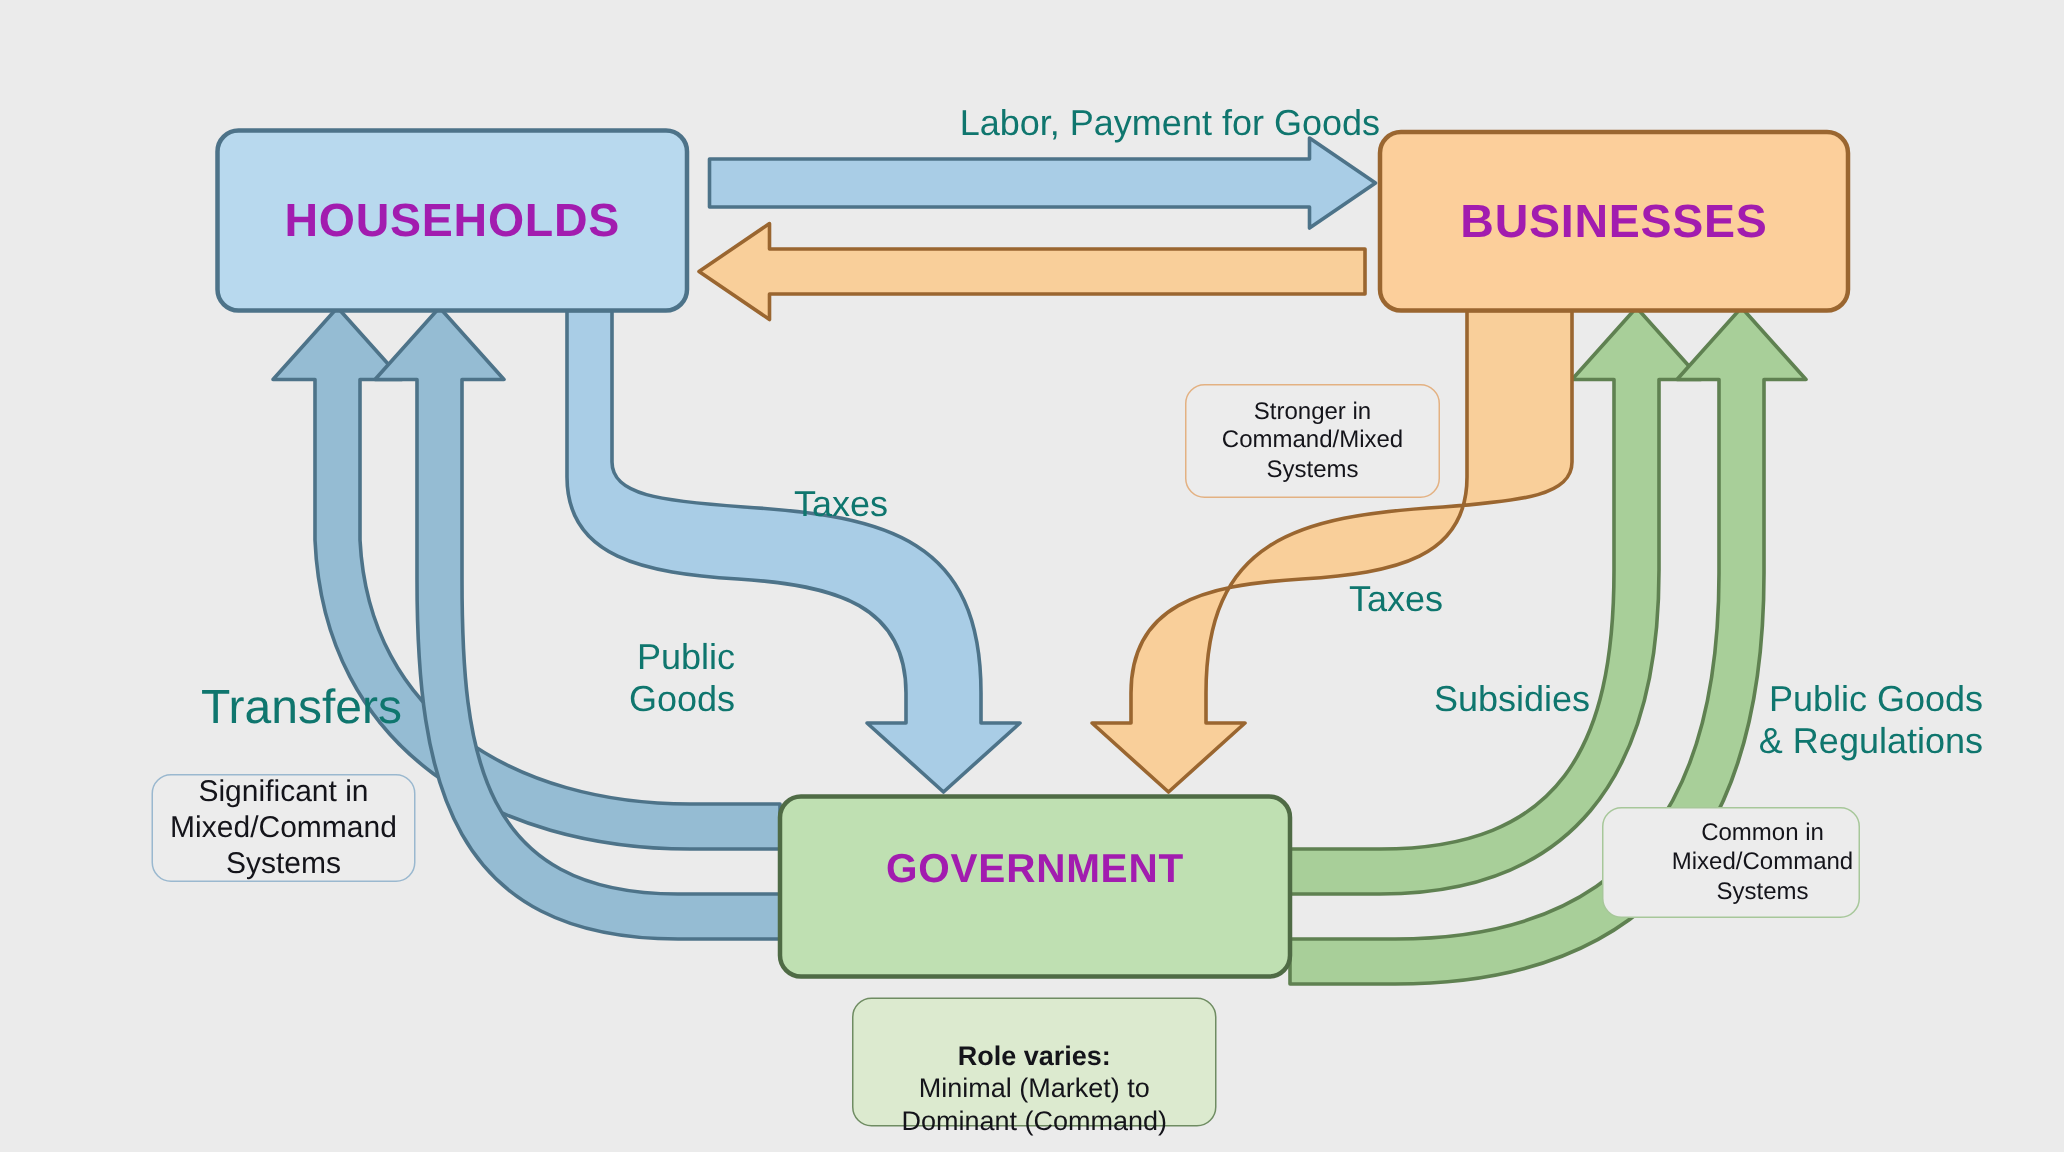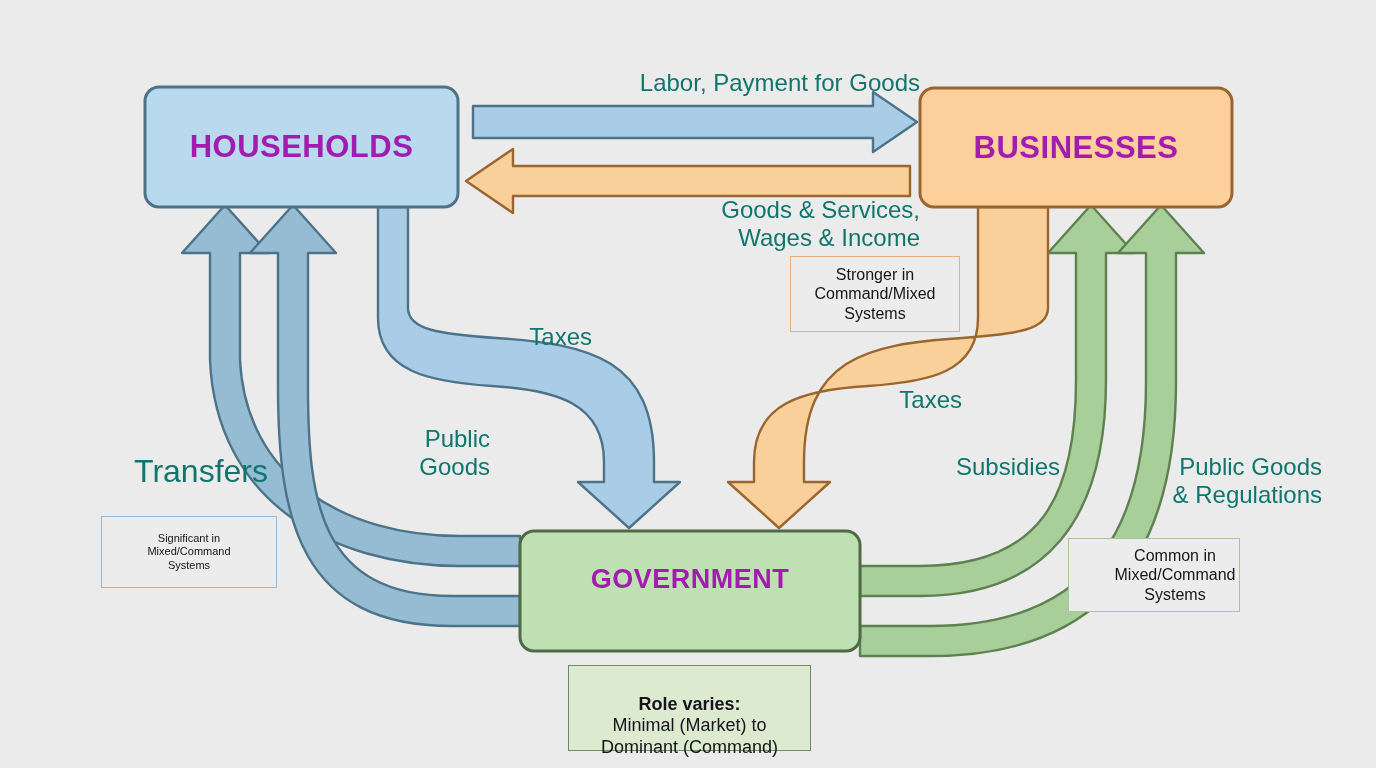--- a/index.html
+++ b/index.html
@@ -42,21 +42,21 @@
     text-align: right;
     line-height: 1.18;
     white-space: pre-line;
   }
   .note {
     position: absolute;
     box-sizing: border-box;
     text-align: center;
     line-height: 1.2;
     color: #14141a;
-    border-radius: 0;
+    border-radius: 13px;
     border-style: solid;
     border-width: 1.6px;
     display: flex;
     align-items: center;
     justify-content: center;
     white-space: pre-line;
     padding: 3px 6px;
   }
   .note-blue   { border-color: #9ab8cf; background: #ececec; }
   .note-orange { border-color: #e3b182; background: #ececec; }
@@ -171,38 +171,36 @@
   </svg>
 
   <div class="node-label" style="left:145px; top:87px; width:313px; height:120px; font-size:31px;">HOUSEHOLDS</div>
 
   <div class="node-label" style="left:920px; top:88px; width:312px; height:119px; font-size:31px;">BUSINESSES</div>
 
   <div class="node-label" style="left:520px; top:531px; width:340px; height:96px; font-size:27px;border-radius:13px;">GOVERNMENT</div>
 
   <div class="flow-label" style="left:460px; top:69px; width:460px; font-size:24px;">Labor, Payment for Goods</div>
 
-  <div class="flow-label" style="left:460px; top:196px; width:460px; font-size:24px;">Goods &amp; Services,
-Wages &amp; Income</div>
 
   <div class="flow-label" style="left:420px; top:323px; width:172px; font-size:24px;">Taxes</div>
 
   <div class="flow-label" style="left:790px; top:386px; width:172px; font-size:24px;">Taxes</div>
 
   <div class="flow-label" style="left:92px; top:453px; width:176px; font-size:32px;">Transfers</div>
 
   <div class="flow-label" style="left:318px; top:425px; width:172px; font-size:24px;">Public
 Goods</div>
 
   <div class="flow-label" style="left:892px; top:453px; width:168px; font-size:24px;">Subsidies</div>
 
   <div class="flow-label" style="left:1122px; top:453px; width:200px; font-size:24px;">Public Goods
 &amp; Regulations</div>
 
-  <div class="note note-blue" style="left:101px; top:516px; width:176px; height:72px; font-size:11px;">Significant in
+  <div class="note note-blue" style="left:101px; top:516px; width:176px; height:72px; font-size:20px;">Significant in
 Mixed/Command
 Systems</div>
 
   <div class="note note-orange" style="left:790px; top:256px; width:170px; height:76px; font-size:16px;">Stronger in
 Command/Mixed
 Systems</div>
 
   <div class="note note-green" style="left:1068px; top:538px; width:172px; height:74px; font-size:16px;">Common in
 Mixed/Command
 Systems</div>

